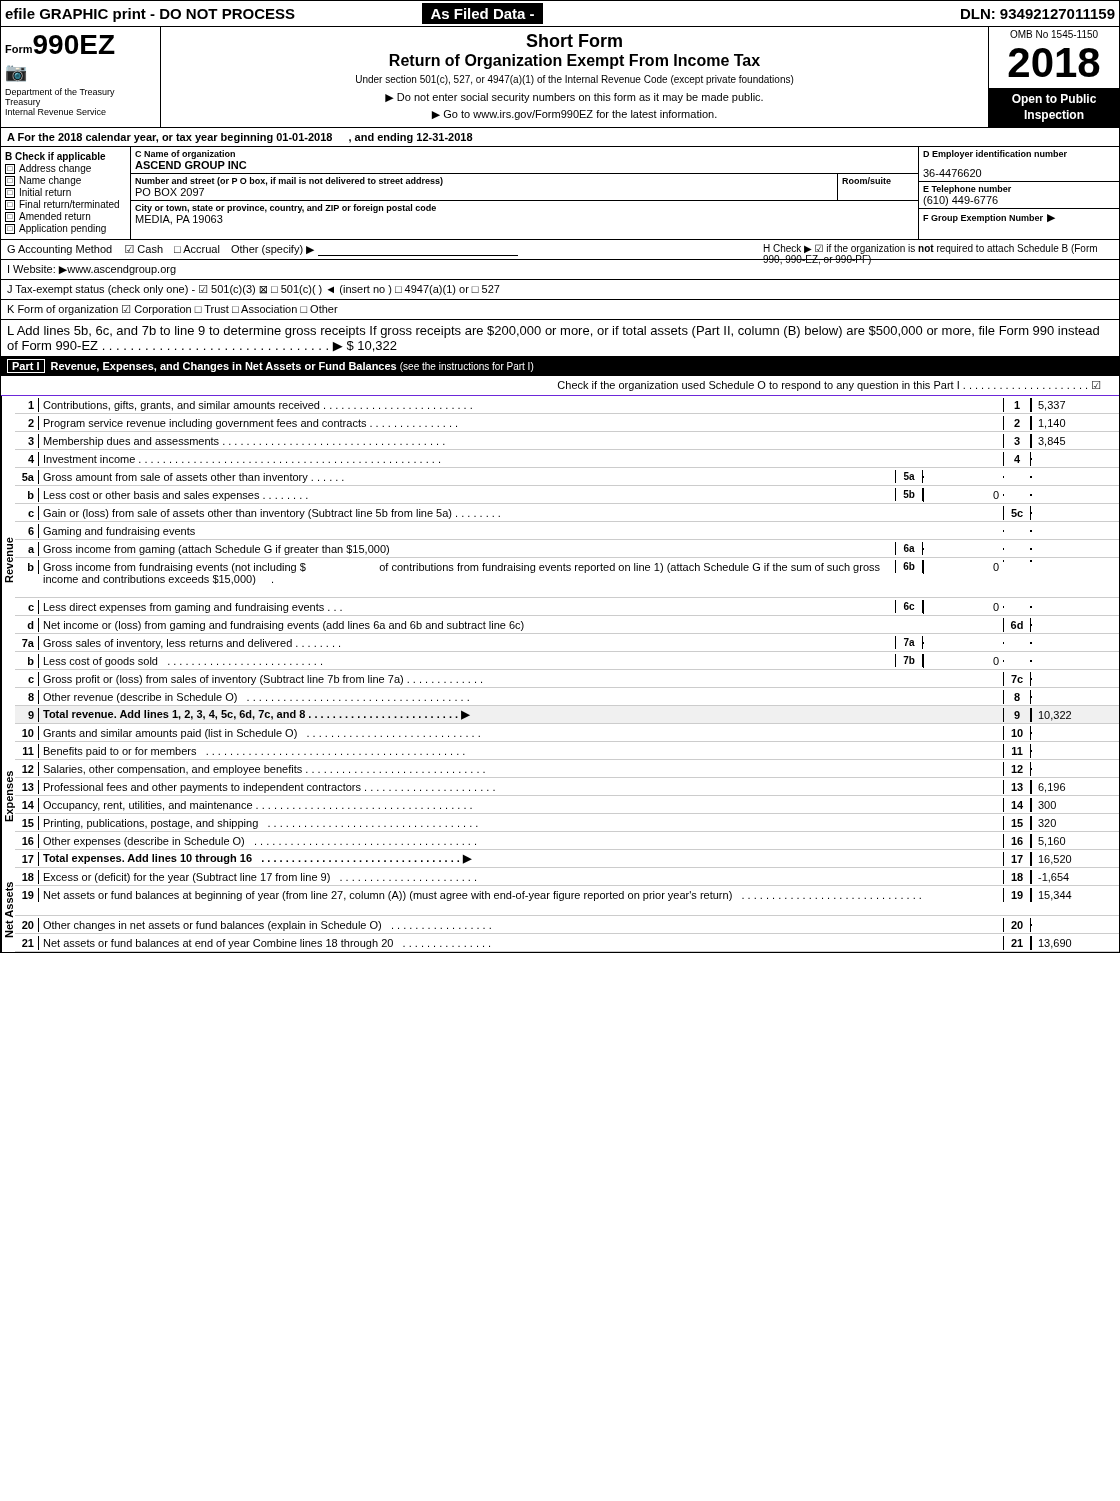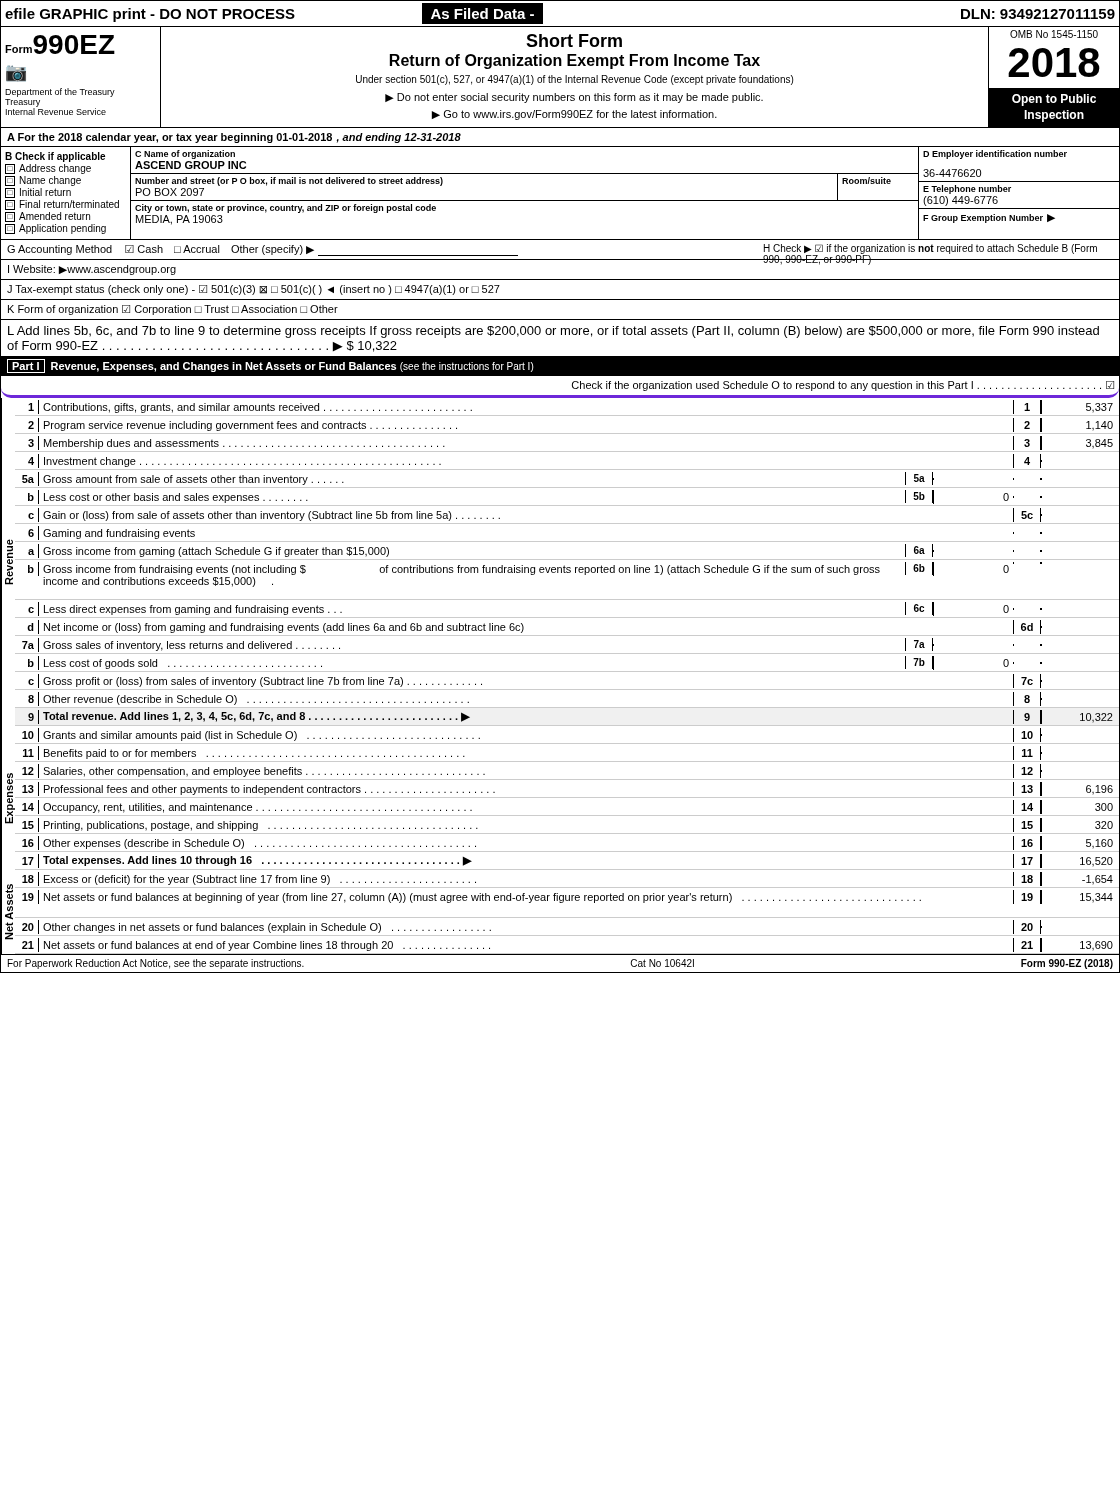--- a/index.html
+++ b/index.html
@@ -274,25 +274,24 @@
       margin-right: 6px;
       text-align: center;
     }
 
     .part-title {
       font-weight: bold;
       font-size: 11px;
     }
 
     .part-subtitle {
-      border-bottom: 3px solid #6d28d9;
-      padding: 3px 4px;
+      border-bottom: 1px solid #6d28d9;
+      padding: 3px 18px;
       font-size: 11px;
       text-align: right;
-      border-radius: 10px;
     }
 
     
     .data-row {
       display: flex;
       align-items: center;
       border-bottom: 1px solid #ccc;
       min-height: 18px;
     }
 
@@ -341,22 +340,21 @@
       text-align: center;
       font-weight: bold;
       font-size: 11px;
       border-left: 1px solid #000;
       border-right: 1px solid #000;
       padding: 1px;
       flex-shrink: 0;
     }
 
     .row-value {
-      width: 78px;
-      text-align: right;
+      width: 88px;
       font-size: 11px;
       padding: 1px 6px;
       border-left: 1px solid #000;
       flex-shrink: 0;
     }
 
     
     .side-label-wrapper {
       display: flex;
     }
@@ -446,21 +444,21 @@
         <div class="omb-number">OMB No 1545-1150</div>
         <div class="year-box">2018</div>
         <div class="second-right" style="width:100%;font-size:12px;background:#000;color:#fff;padding:4px;text-align:center;margin-top:4px;">
           <span>Open to Public Inspection</span>
         </div>
       </div>
     </div>
 
     <div class="year-row">
       <span>A  For the 2018 calendar year, or tax year beginning 01-01-2018</span>
-      <span style="margin-left:4px;font-style:italic;">, and ending 12-31-2018</span>
+      <span style="margin-left:16px;">, and ending 12-31-2018</span>
     </div>
 
     <div class="address-section">
 
       <div class="check-col">
         <div class="check-label">B Check if applicable</div>
         <div class="check-item">
           <span class="checkbox">□</span>
           <span>Address change</span>
         </div>
@@ -579,21 +577,21 @@
 
         <div class="data-row">
           <span class="row-num">3</span>
           <span class="row-desc">Membership dues and assessments . . . . . . . . . . . . . . . . . . . . . . . . . . . . . . . . . . . . .</span>
           <span class="row-line-num">3</span>
           <span class="row-value">3,845</span>
         </div>
 
         <div class="data-row">
           <span class="row-num">4</span>
-          <span class="row-desc">Investment change . . . . . . . . . . . . . . . . . . . . . . . . . . . . . . . . . . . . . . . . . . . . . . . . . .</span>
+          <span class="row-desc">Investment income . . . . . . . . . . . . . . . . . . . . . . . . . . . . . . . . . . . . . . . . . . . . . . . . . .</span>
           <span class="row-line-num">4</span>
           <span class="row-value"></span>
         </div>
 
         <div class="data-row">
           <span class="row-num">5a</span>
           <span class="row-desc">Gross amount from sale of assets other than inventory . . . . . .</span>
           <span class="row-sub-num">5a</span>
           <span class="row-amount-box"></span>
           <span class="row-line-num" style="border-left:1px solid #000;"></span>
@@ -790,20 +788,15 @@
         <div class="data-row">
           <span class="row-num">21</span>
           <span class="row-desc">Net assets or fund balances at end of year  Combine lines 18 through 20 &nbsp; . . . . . . . . . . . . . . .</span>
           <span class="row-line-num">21</span>
           <span class="row-value">13,690</span>
         </div>
 
       </div>
     </div>
 
-    <div class="form-footer">
-      <span>For Paperwork Reduction Act Notice, see the separate instructions.</span>
-      <span>Cat No 10642I</span>
-      <span style="font-weight:bold;">Form 990-EZ (2018)</span>
-    </div>
 
   </div>
 </div>
 
 </body></html>

